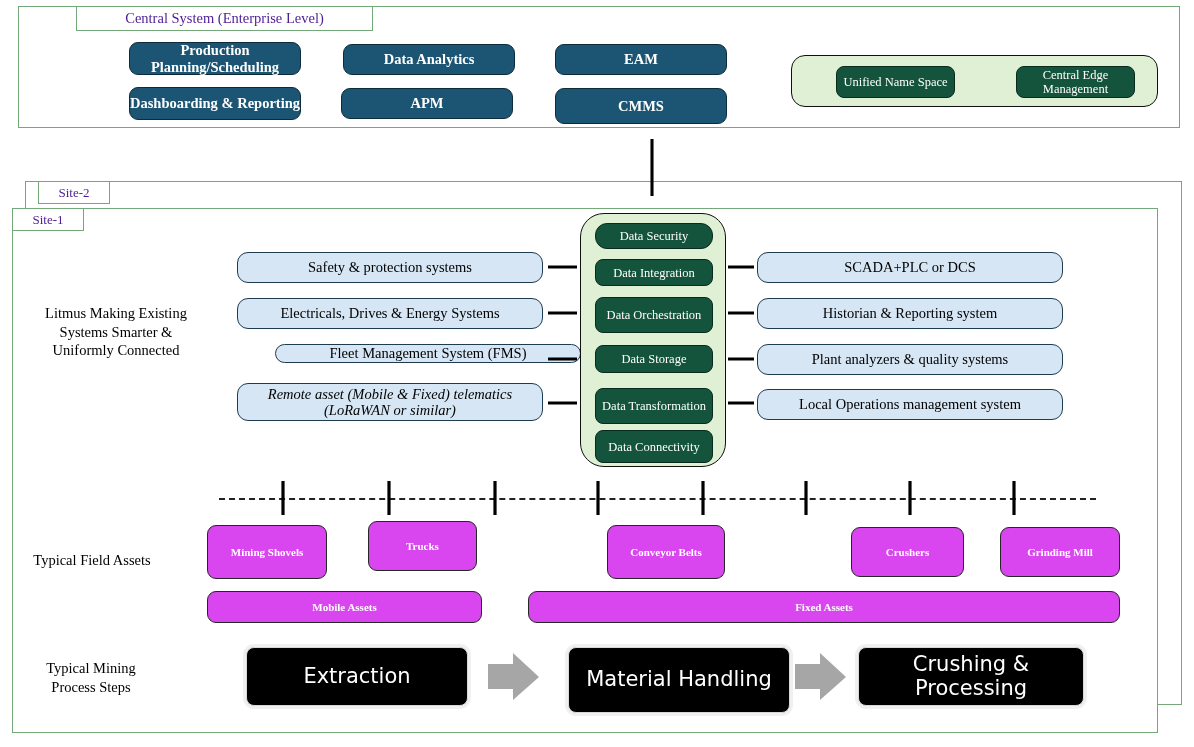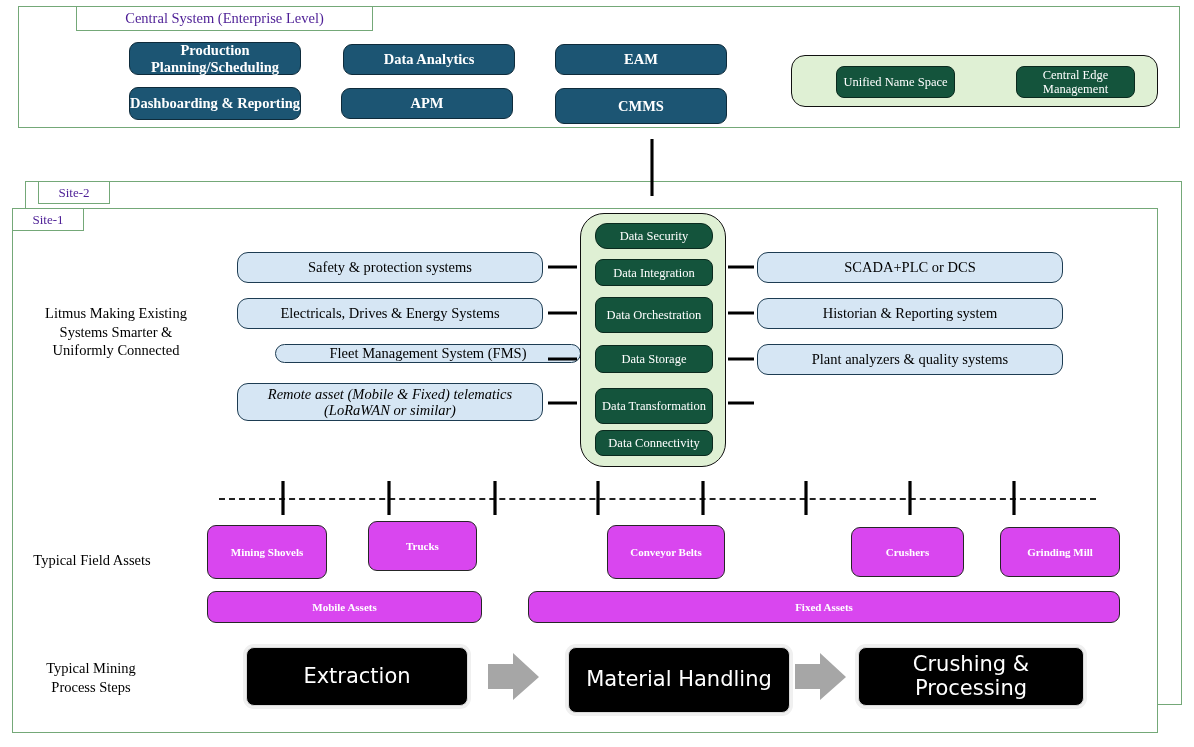--- a/index.html
+++ b/index.html
@@ -111,25 +111,26 @@
   <div class="abs pill lightblue" style="left:237px;top:344px;width:306px;height:19px;margin-left:38px;">Fleet Management System (FMS)</div>
   <div class="abs pill lightblue" style="left:237px;top:383px;width:306px;height:38px;font-style:italic;">Remote asset (Mobile &amp; Fixed) telematics (LoRaWAN or similar)</div>
 
   <div class="abs greenwell tall" style="left:580px;top:213px;width:146px;height:254px;"></div>
 
   <div class="abs pill green" style="left:595px;top:223px;width:118px;height:26px;border-radius:12px;">Data Security</div>
   <div class="abs pill green" style="left:595px;top:259px;width:118px;height:27px;">Data Integration</div>
   <div class="abs pill green" style="left:595px;top:297px;width:118px;height:36px;">Data Orchestration</div>
   <div class="abs pill green" style="left:595px;top:345px;width:118px;height:28px;">Data Storage</div>
   <div class="abs pill green" style="left:595px;top:388px;width:118px;height:36px;">Data Transformation</div>
-  <div class="abs pill green" style="left:595px;top:430px;width:118px;height:26px;">Data Connectivity</div>
+  <div class="abs pill green" style="left:595px;top:430px;width:118px;height:33px;">Data Connectivity</div>
 
   <div class="abs pill lightblue" style="left:757px;top:252px;width:306px;height:31px;">SCADA+PLC or DCS</div>
   <div class="abs pill lightblue" style="left:757px;top:298px;width:306px;height:31px;">Historian &amp; Reporting system</div>
   <div class="abs pill lightblue" style="left:757px;top:344px;width:306px;height:31px;">Plant analyzers &amp; quality systems</div>
+  <div class="abs pill lightblue" style="left:757px;top:389px;width:306px;height:31px;">Local Operations management system</div>
 
   <div class="dashline" style="left:219px;top:498px;width:877px;"></div>
 
   <div class="abs pill grey" style="left:207px;top:525px;width:120px;height:54px;">Mining Shovels</div>
   <div class="abs pill grey" style="left:368px;top:521px;width:109px;height:50px;">Trucks</div>
   <div class="abs pill grey" style="left:607px;top:525px;width:118px;height:54px;">Conveyor Belts</div>
   <div class="abs pill grey" style="left:851px;top:527px;width:113px;height:50px;">Crushers</div>
   <div class="abs pill grey" style="left:1000px;top:527px;width:120px;height:50px;">Grinding Mill</div>
 
   <div class="abs pill grey" style="left:207px;top:591px;width:275px;height:32px;">Mobile Assets</div>

